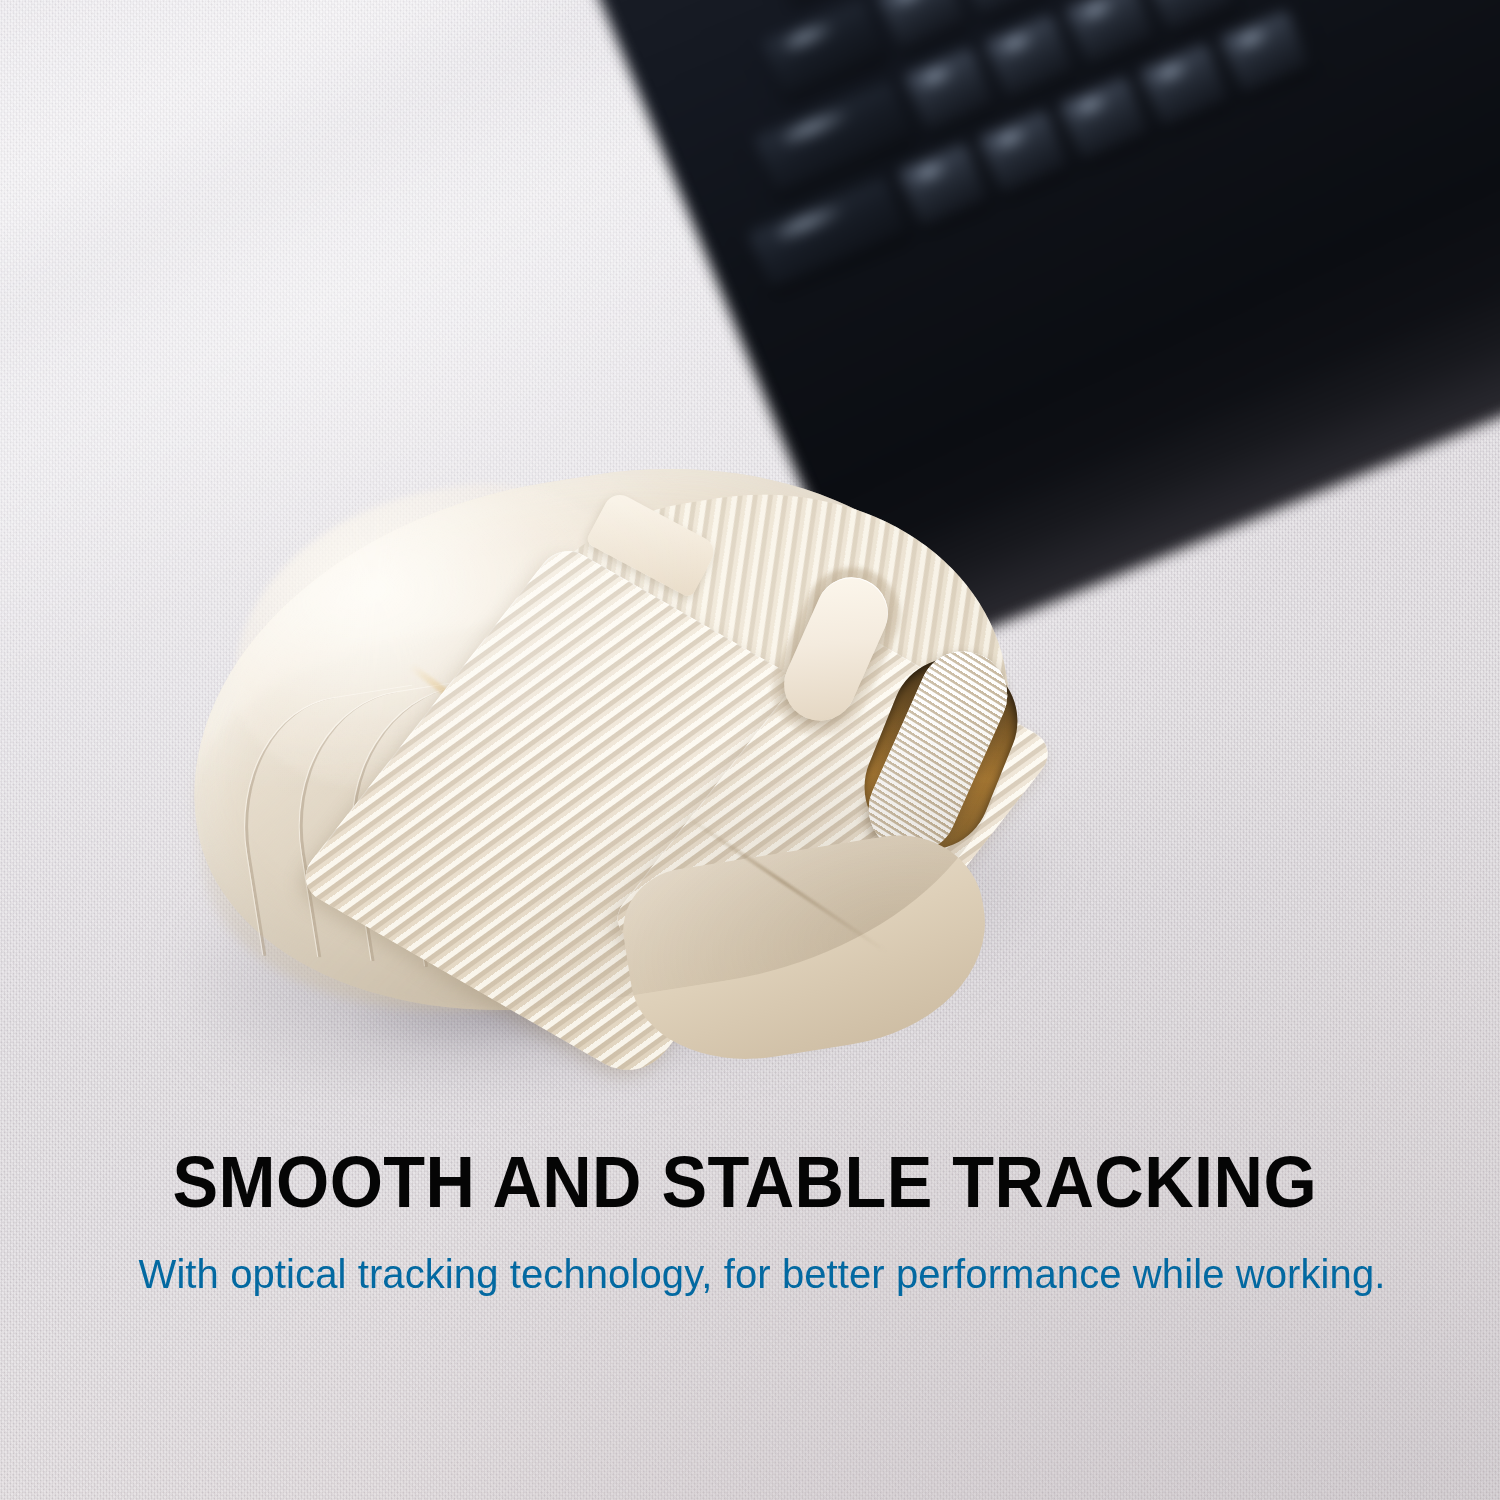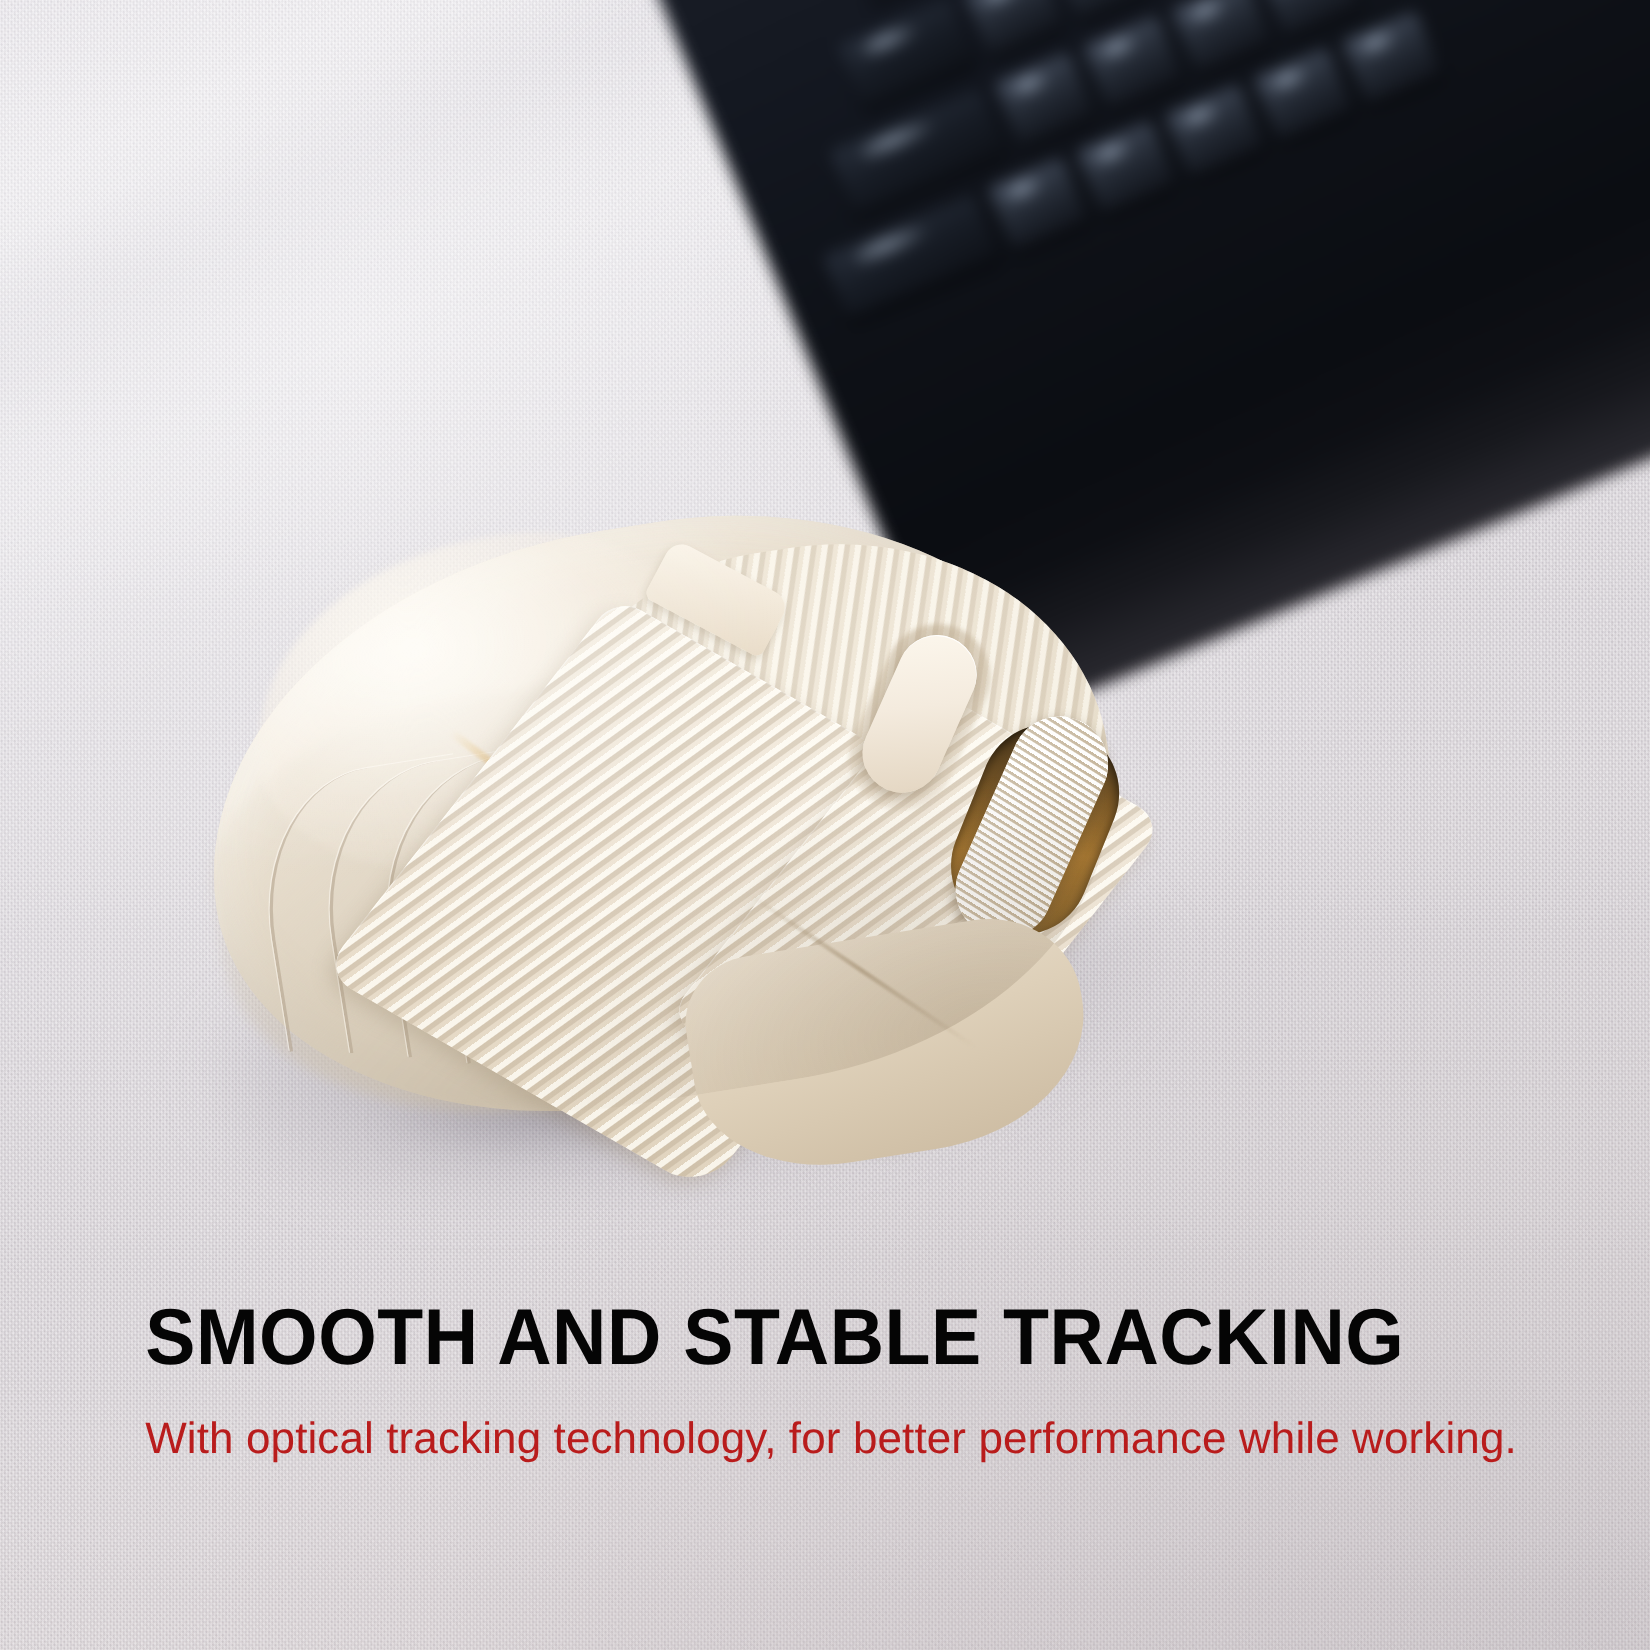--- a/index.html
+++ b/index.html
@@ -292,40 +292,40 @@
     position:absolute; left:0; top:0; width:816px; height:520px;
     border-radius:50% 46% 40% 44% / 56% 54% 44% 46%;
     transform:rotate(-9deg);
     pointer-events:none;
     background:
       radial-gradient(70% 60% at 24% 16%, rgba(255,255,255,.40) 0%, rgba(255,255,255,0) 62%),
       radial-gradient(80% 70% at 82% 96%, rgba(130,112,88,.26) 0%, rgba(0,0,0,0) 62%);
   }
 
   
-  .caption{ position:absolute; left:132px; top:1180px; width:1290px; }
+  .caption{ position:absolute; left:132px; top:1146px; width:1290px;text-align:center; }
   .headline{
     font-family:"Liberation Sans", sans-serif;
     font-weight:700;
     font-size:72px;
     line-height:1.0;
     letter-spacing:.5px;
     color:#050505;
     transform:scaleX(.95);
     transform-origin:left center;
     white-space:nowrap;
   }
   .subline{
     margin-top:30px;
     font-family:"Liberation Sans", sans-serif;
     font-weight:400;
     font-size:40px;
     line-height:1.30;
     letter-spacing:.1px;
-    color:#b91c1c;
+    color:#0369a1;
     max-width:1260px;
   }
 </style>
 </head>
 <body>
 
 <div class="stage">
 
   <div class="backdrop">
     <div class="bd-base"></div>

